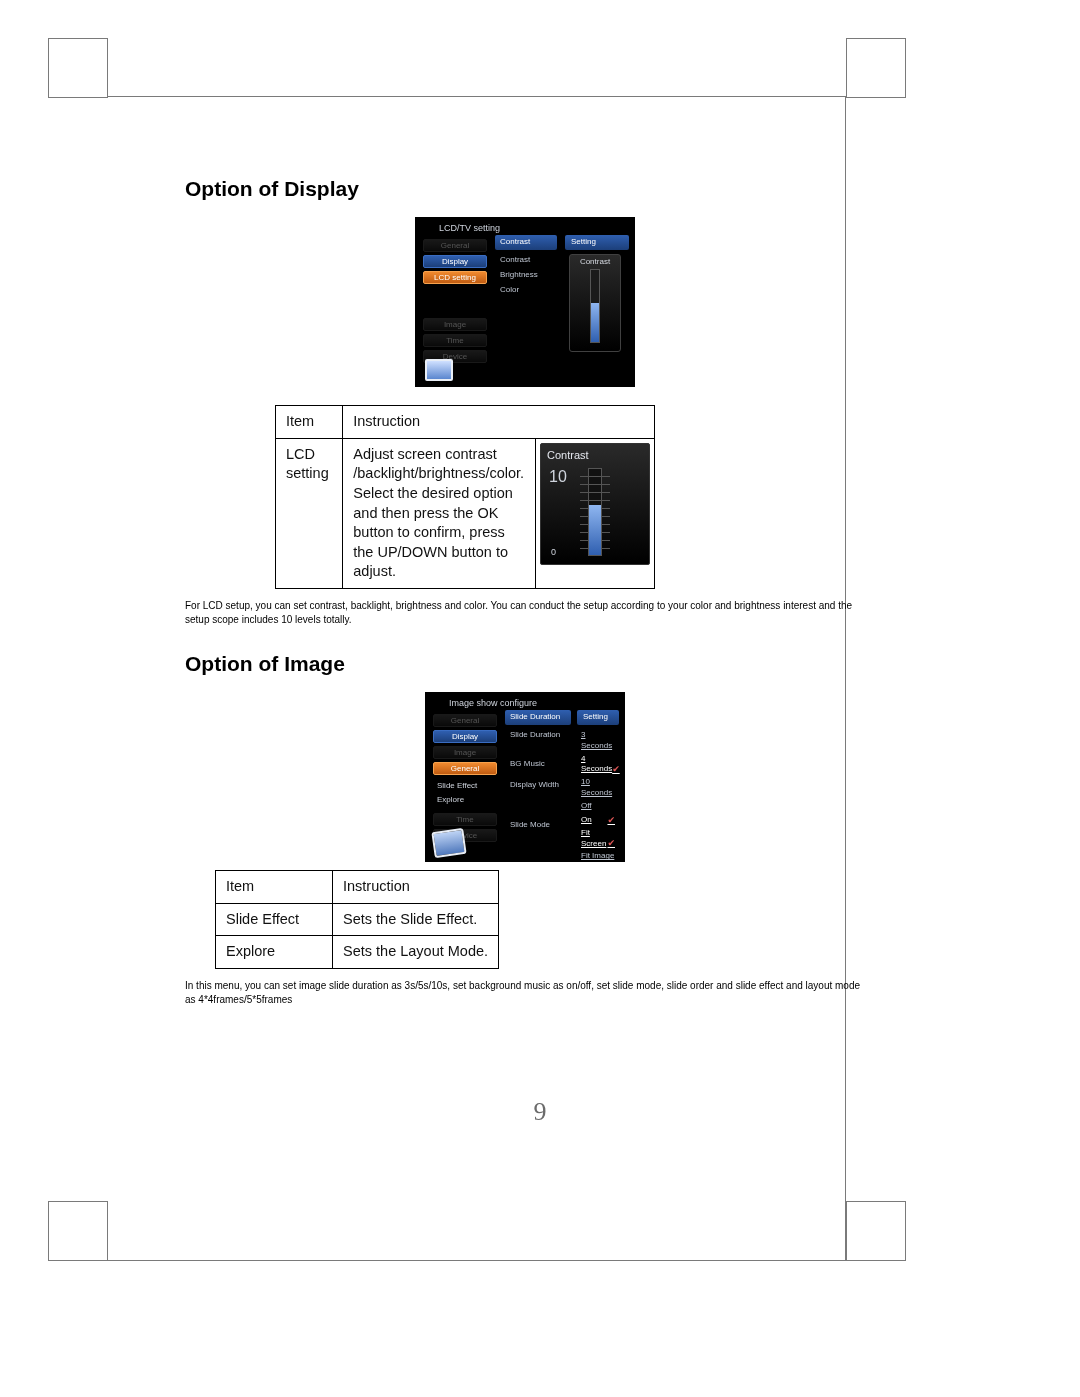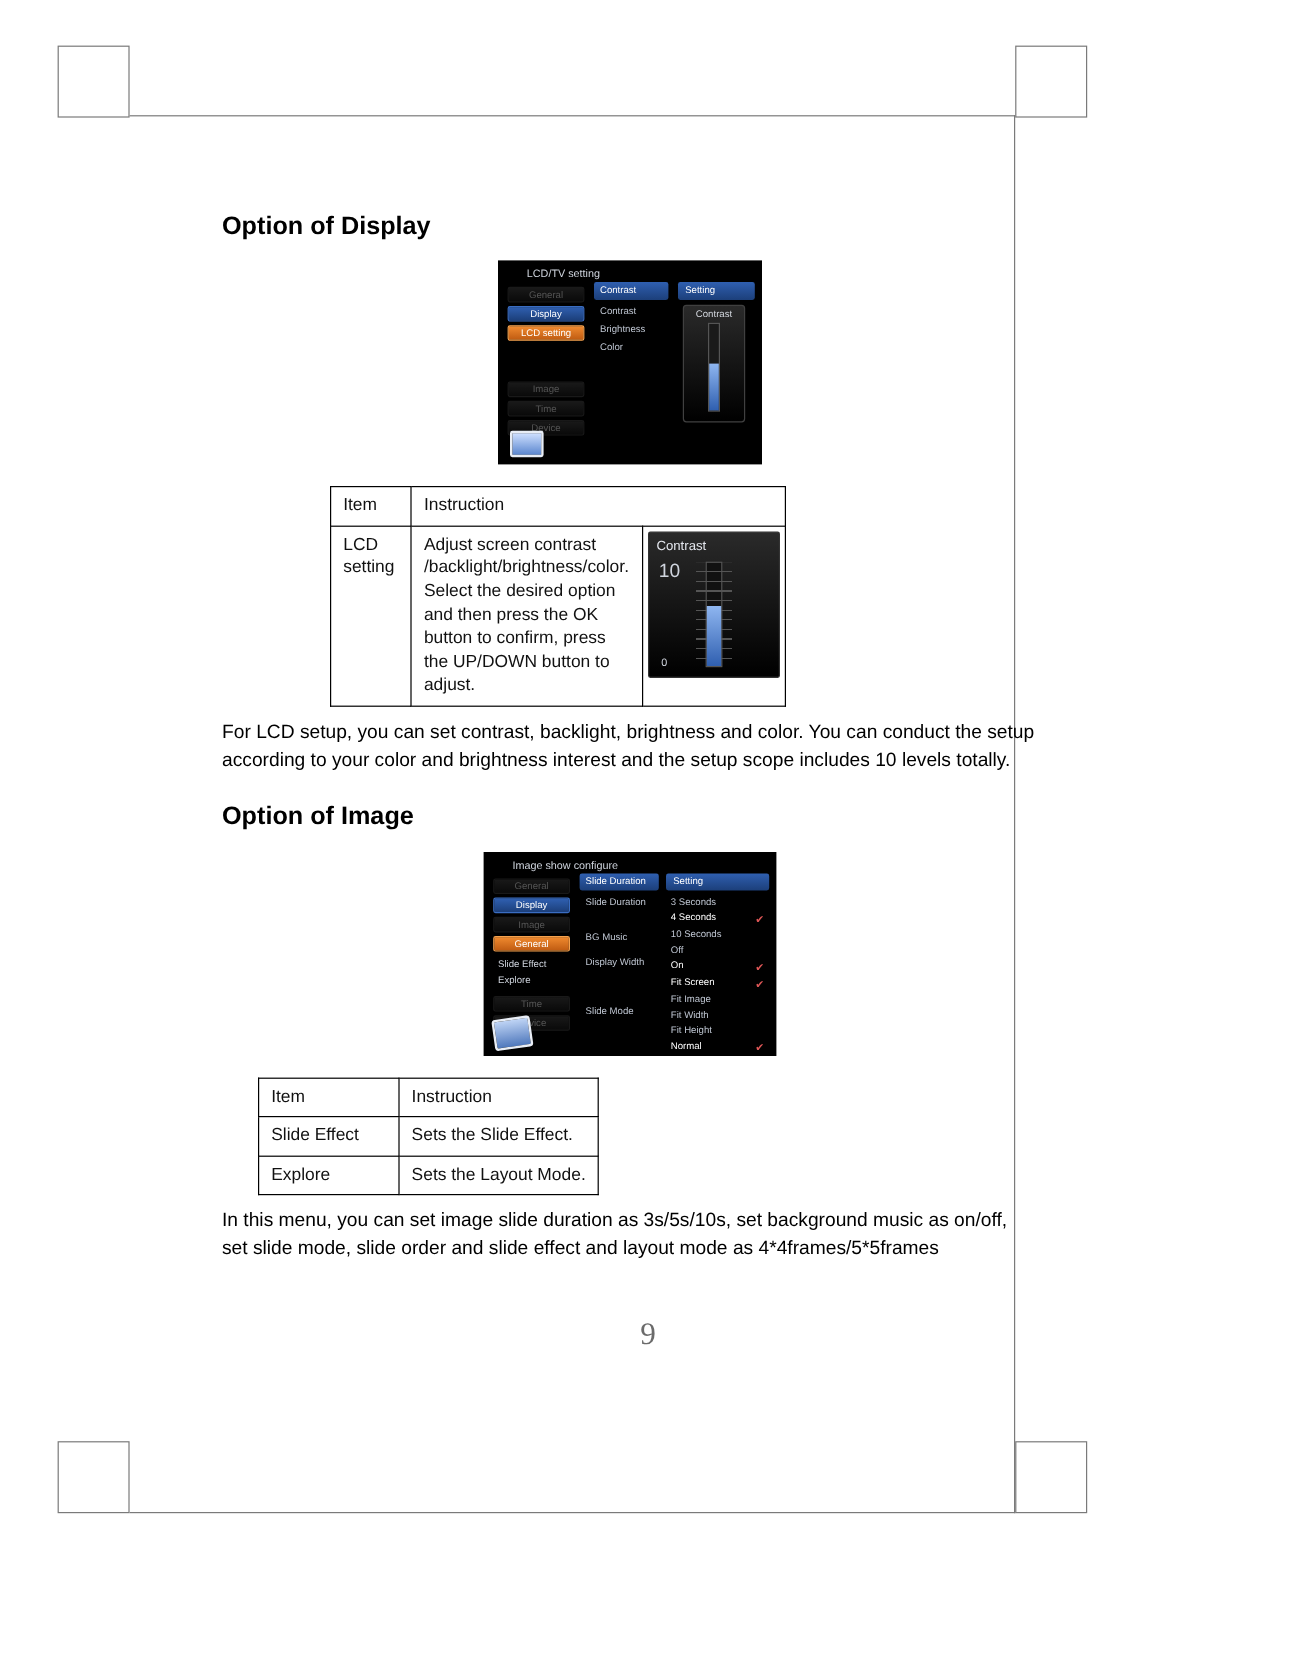--- a/index.html
+++ b/index.html
@@ -39,21 +39,21 @@
     width:680px;
     font-size:15px; line-height:1.35;
   }
   .h{font-weight:bold;font-size:21px;margin:0 0 14px 0;}
 
   
   table.doc{border-collapse:collapse;border:1px solid #000;font-size:14.5px;color:#111;}
   table.doc td{border:1px solid #000;padding:6px 10px;vertical-align:top;}
   table.doc .hdr{font-weight:normal;}
 
-  .para{font-size:16px;line-height:1.45;margin:10px 0 0 0;max-width:680px;}
+  .para{font-size:10px;line-height:1.45;margin:10px 0 0 0;max-width:680px;}
 
   
   .device{
     background:var(--device-bg);
     color:var(--device-text);
     font-size:9px;
     position:relative;
     overflow:hidden;
   }
   .devA{width:220px;height:170px;margin:0 auto 18px;}
@@ -105,24 +105,24 @@
   .lcd-mini .mbar{
     position:absolute;left:50%;transform:translateX(-50%);
     top:24px;bottom:8px;width:12px;background:#111;border:1px solid #555;
   }
   .lcd-mini .mbar::before{content:"";position:absolute;left:-9px;right:-9px;top:0;bottom:0;
     background:repeating-linear-gradient(to bottom,transparent 0 7px,#555 7px 8px);}
   .lcd-mini .mfill{position:absolute;left:0;right:0;bottom:0;height:58%;background:linear-gradient(#8fb6f0,#2f5fb0);}
   .lcd-mini .zero{position:absolute;left:10px;bottom:6px;font-size:9px;color:#cfd4dd;}
 
   
-  .devB{width:244px;height:170px;margin:6px auto 18px;}
+  .devB{width:200px;height:170px;margin:6px auto 8px;}
   .devB .colmid{left:80px;top:18px;width:66px;}
   .devB .colright{left:152px;top:18px;right:6px;}
-  .devB .opt-line{display:flex;justify-content:space-between;align-items:flex-start;color:#bfc6d2;font-size:8px;padding:1px 4px;}
+  .devB .opt-line{display:flex;justify-content:space-between;align-items:flex-end;color:#bfc6d2;font-size:8px;padding:1px 4px;text-decoration:underline;}
   .devB .opt-line.sel{color:#fff;}
   .devB .tick{color:#e05757;font-size:9px;}
   .thumb-B{
     position:absolute;left:8px;bottom:6px;width:28px;height:22px;
     background:linear-gradient(#bfd4f5,#4f78bc);border:2px solid #e8edf5;border-radius:3px;
     transform:rotate(-8deg);
   }
 
   
   .t1-wrap{width:380px;margin:0 0 0 90px;}

